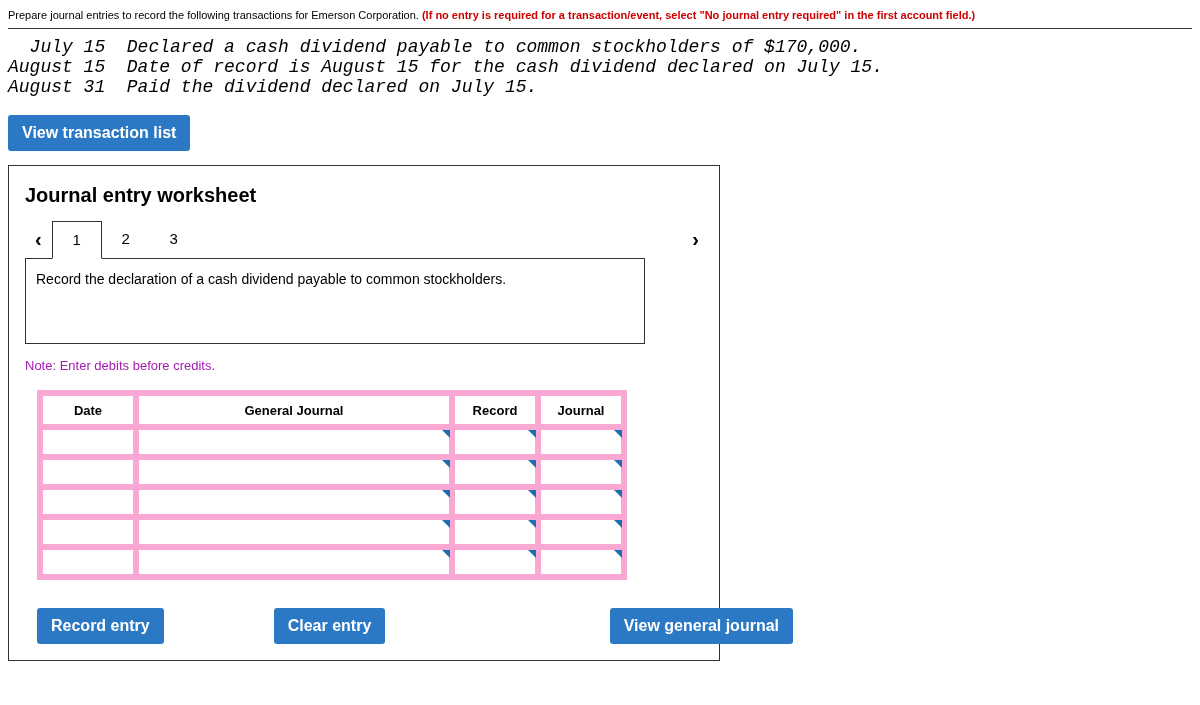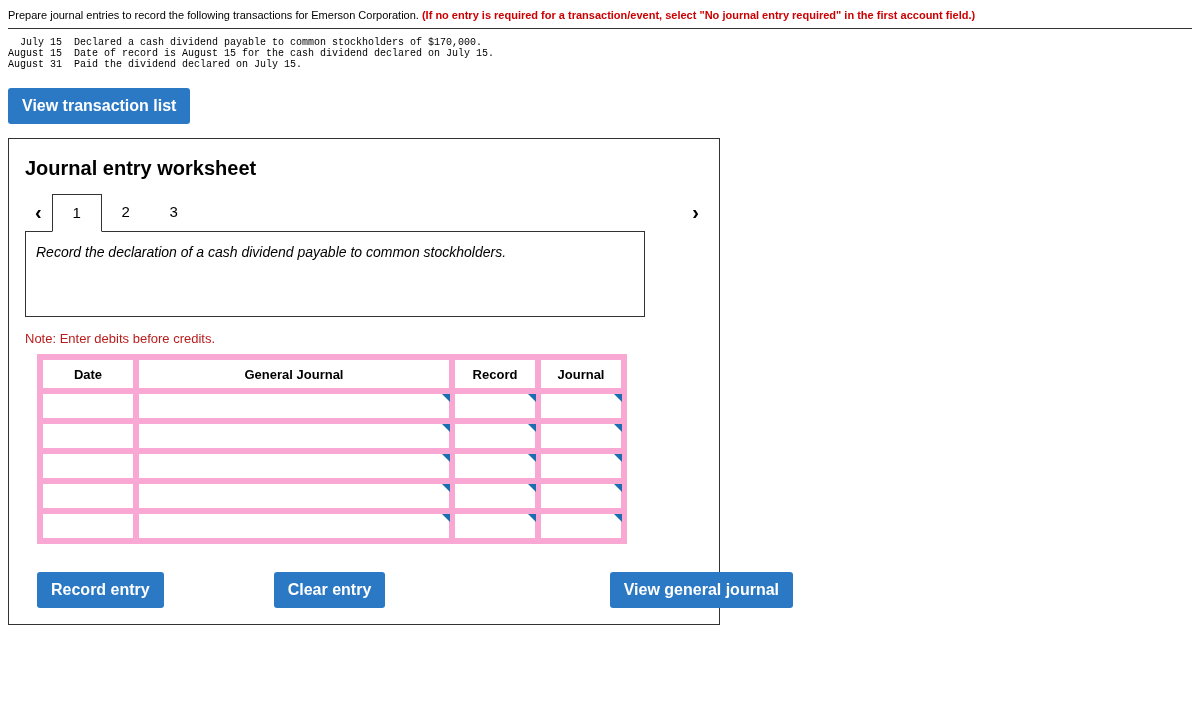--- a/index.html
+++ b/index.html
@@ -18,23 +18,24 @@
   }
   .instruction .blackpart { color: #000; }
   .instruction .redbold { font-weight: bold; color: #c00; }
   hr.topline {
     border: none;
     border-top: 1px solid #333;
     margin: 4px 0 8px 0;
   }
   .transactions {
     font-family: "Courier New", monospace;
-    font-size: 10px;
+    font-size: 18px;
     white-space: pre;
     margin-bottom: 18px;
+    font-style: italic;
   }
   .btn {
     display: inline-block;
     background: #2b78c4;
     color: #fff;
     font-weight: bold;
     font-size: 16px;
     padding: 9px 14px;
     border-radius: 3px;
     border: none;
@@ -86,26 +87,25 @@
     top: 1px;
     background: #fff;
   }
   .desc-box {
     border: 1px solid #333;
     padding: 12px 10px;
     height: 60px;
     margin-top: -1px;
     width: 598px;
     font-size: 14px;
-    font-style: italic;
   }
   .note {
-    color: #b91c1c;
+    color: #a21caf;
     font-size: 13px;
-    margin: 14px 0 8px 0;
+    margin: 14px 0 17px 0;
   }
   table.journal {
     border-collapse: collapse;
     margin-left: 12px;
   }
   table.journal th, table.journal td {
     border: 6px solid #f9a8d4;
     font-size: 13px;
     height: 24px;
     position: relative;

